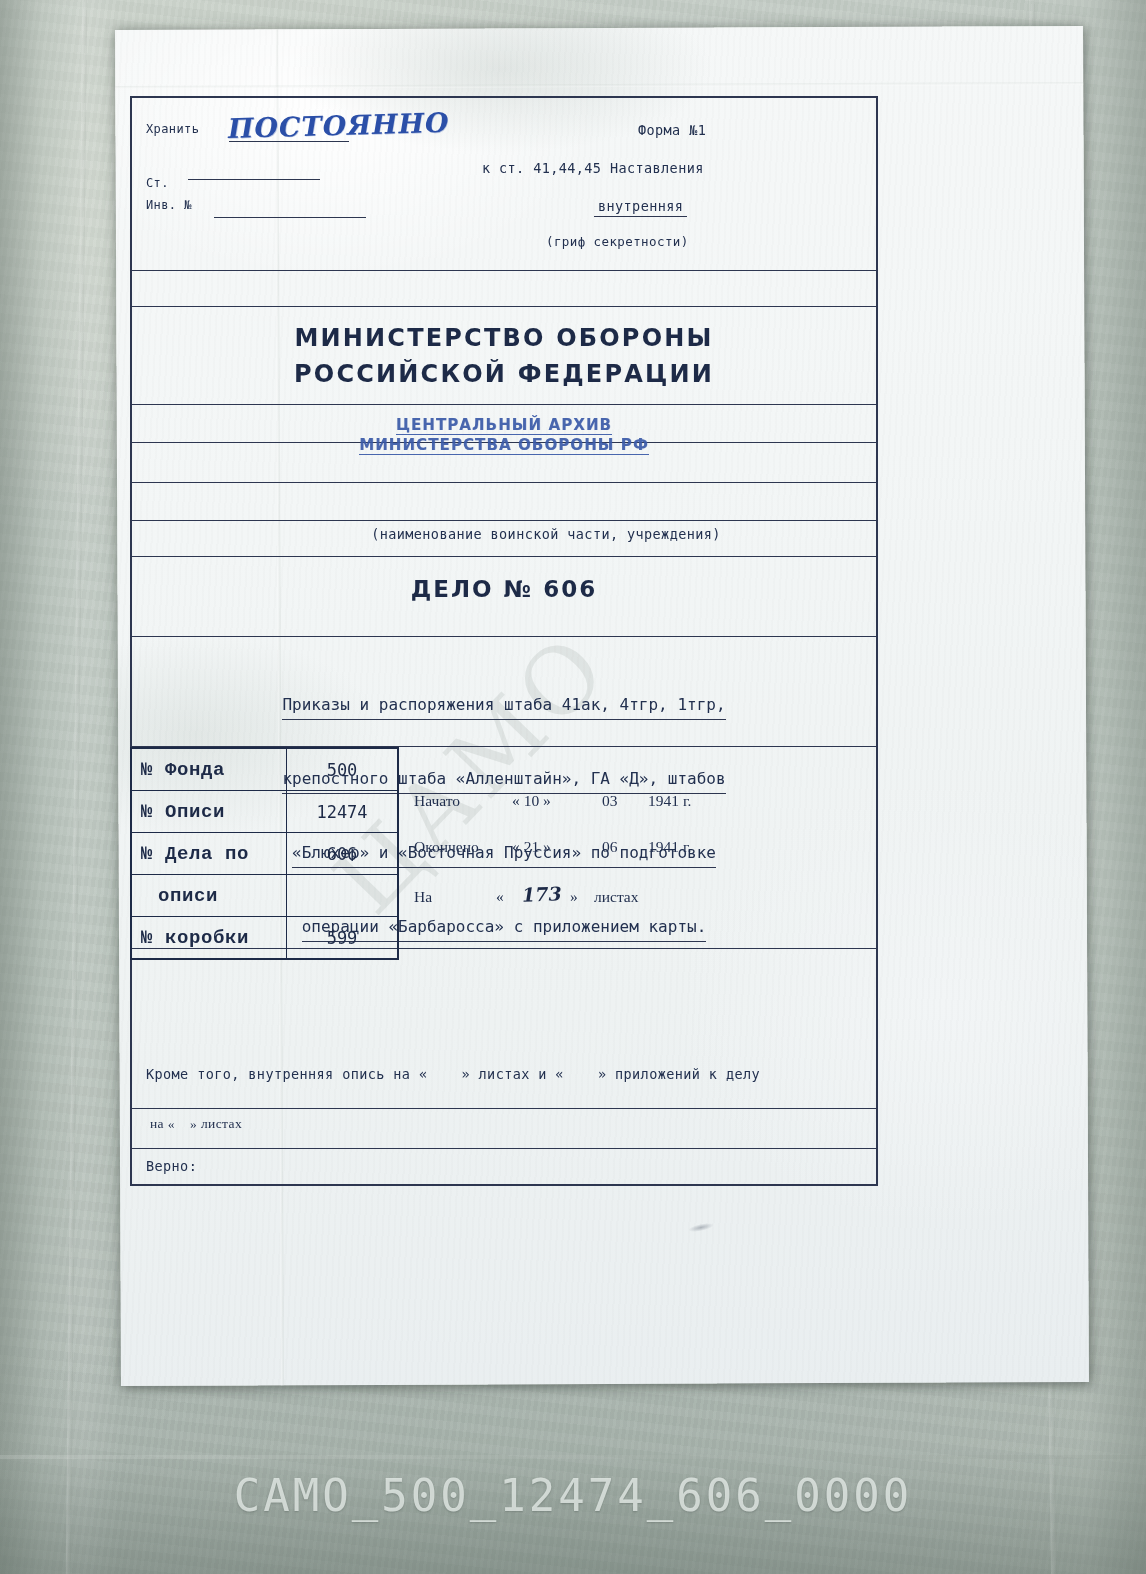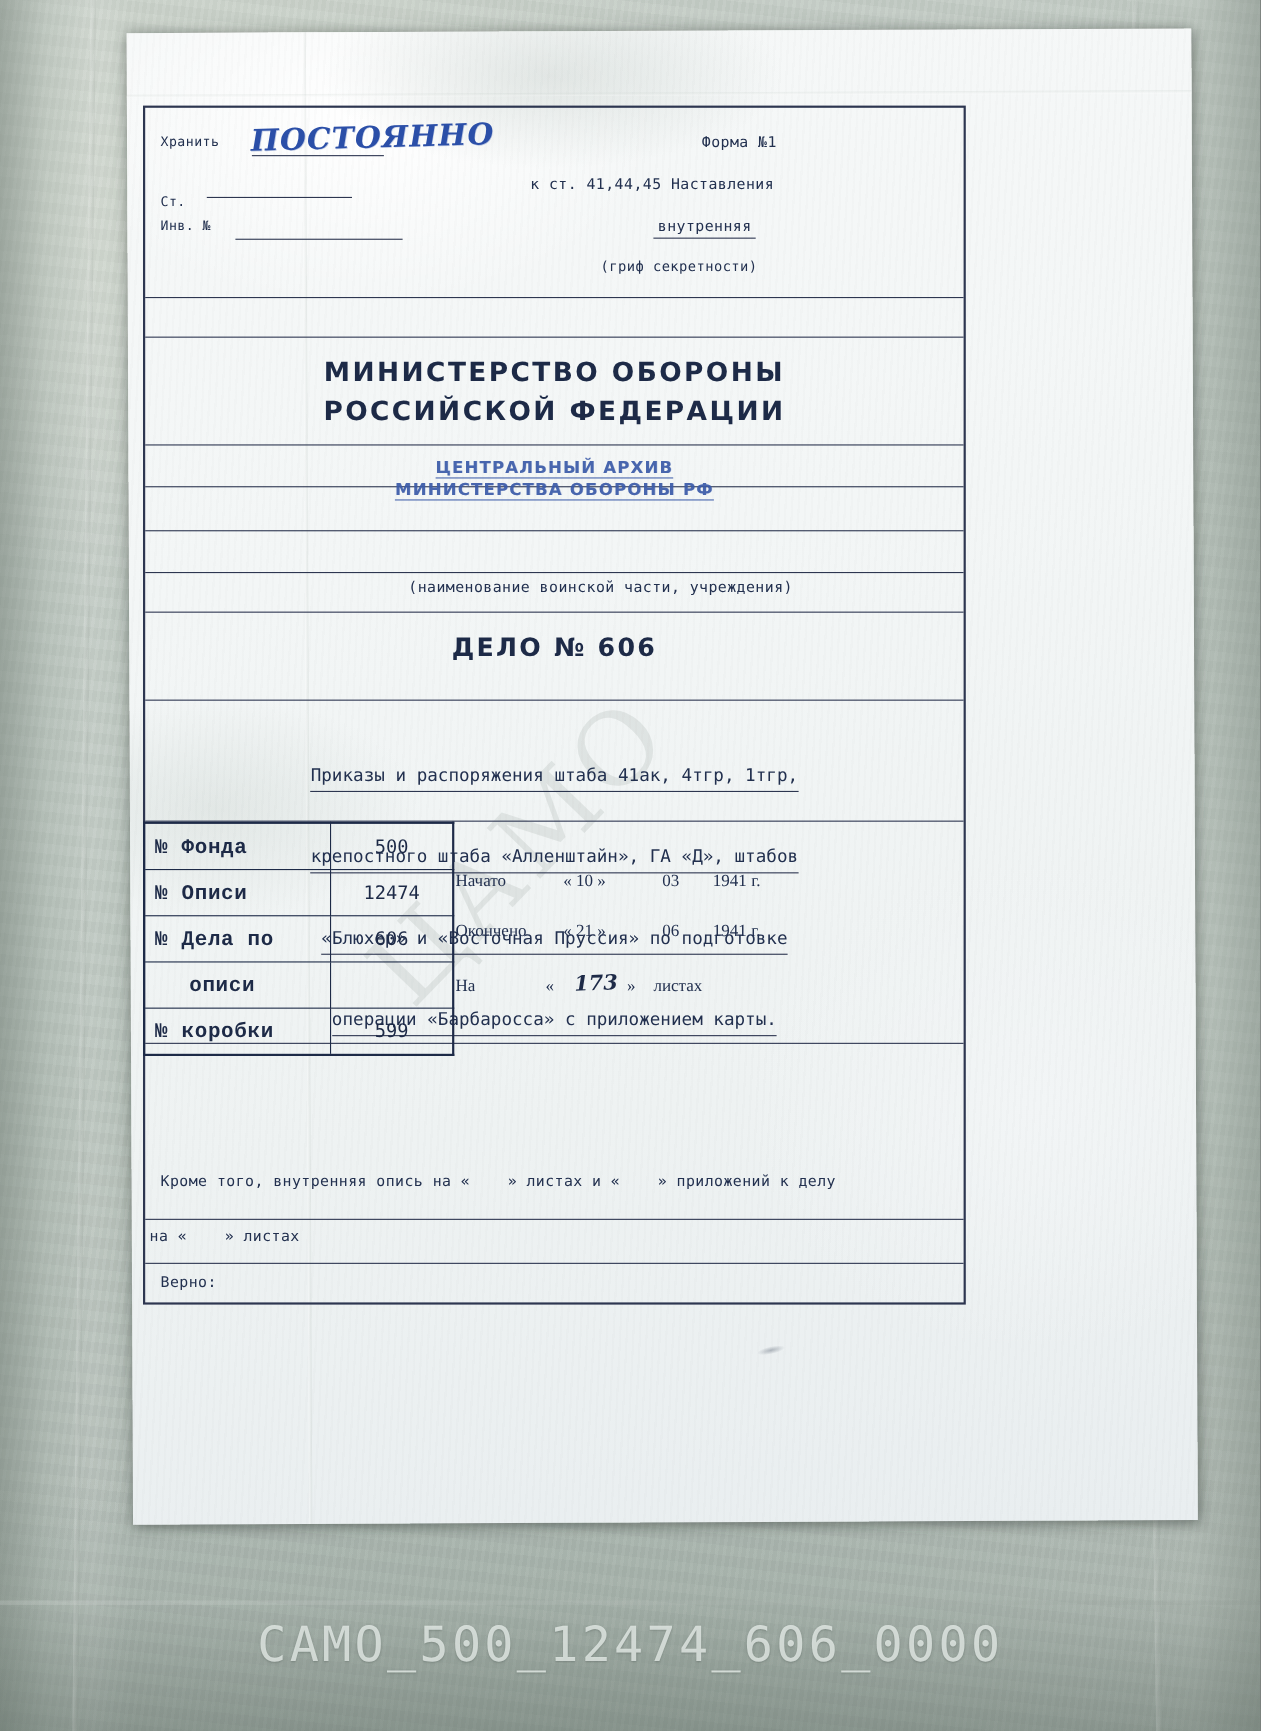--- a/index.html
+++ b/index.html
@@ -348,21 +348,21 @@
       </tr>
       <tr>
         <td class="lbl">№ Описи</td>
         <td class="val">12474</td>
       </tr>
       <tr>
         <td class="lbl">№ Дела по</td>
         <td class="val">606</td>
       </tr>
       <tr>
-        <td class="lbl noline" style="padding-left:40px;">описи</td>
+        <td class="lbl noline" style="padding-left:26px;">описи</td>
         <td class="val noline"></td>
       </tr>
       <tr>
         <td class="lbl">№ коробки</td>
         <td class="val">599</td>
       </tr>
     </tbody>
       </table>
 
     <div class="kv" style="left:282px; top:694px;">Начато</div>
@@ -375,21 +375,21 @@
     <div class="kv" style="left:470px; top:740px;">06</div>
     <div class="kv" style="left:516px; top:740px;">1941 г.</div>
 
     <div class="kv" style="left:282px; top:790px;">На</div>
     <div class="kv" style="left:364px; top:790px;">«</div>
     <div class="hand-173" style="left:390px; top:785px;">173</div>
     <div class="kv" style="left:438px; top:790px;">»</div>
     <div class="kv" style="left:462px; top:790px;">листах</div>
 
     <div class="txt t13" style="left:14px; top:968px;">Кроме того, внутренняя опись на «    » листах и «    » приложений к делу</div>
-    <div class="txt t13" style="left:4px; top:1018px;">на «    » листах</div>
+    <div class="txt t13" style="left:18px; top:1018px;font-family:Liberation Serif, serif;">на «    » листах</div>
     <div class="txt t13" style="left:14px; top:1060px;">Верно:</div>
 
     <div class="smudge"></div>
   </div>
 
   <div class="bottom-id">CAMO_500_12474_606_0000</div>
 
 </div>
 
 </body></html>

